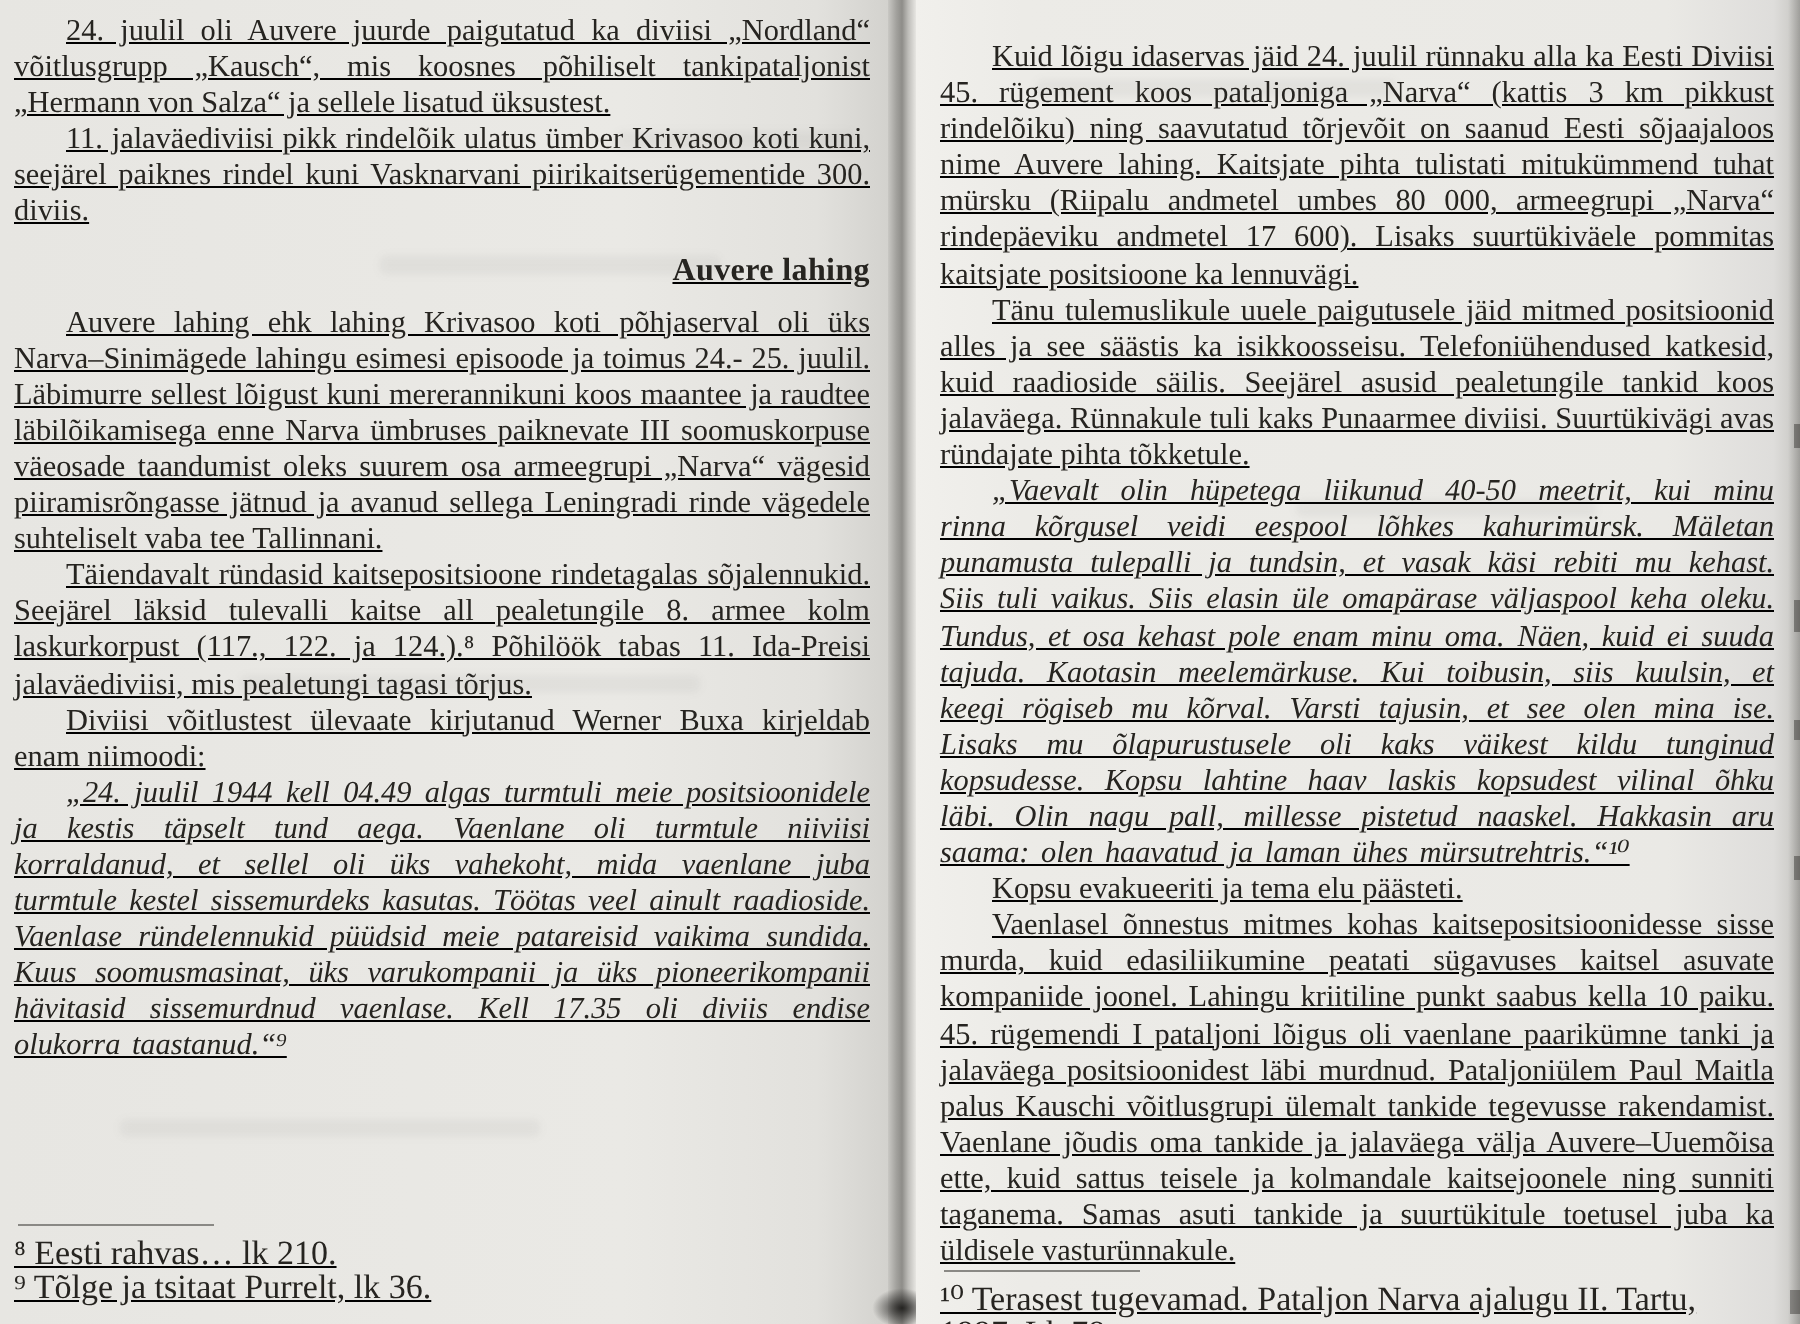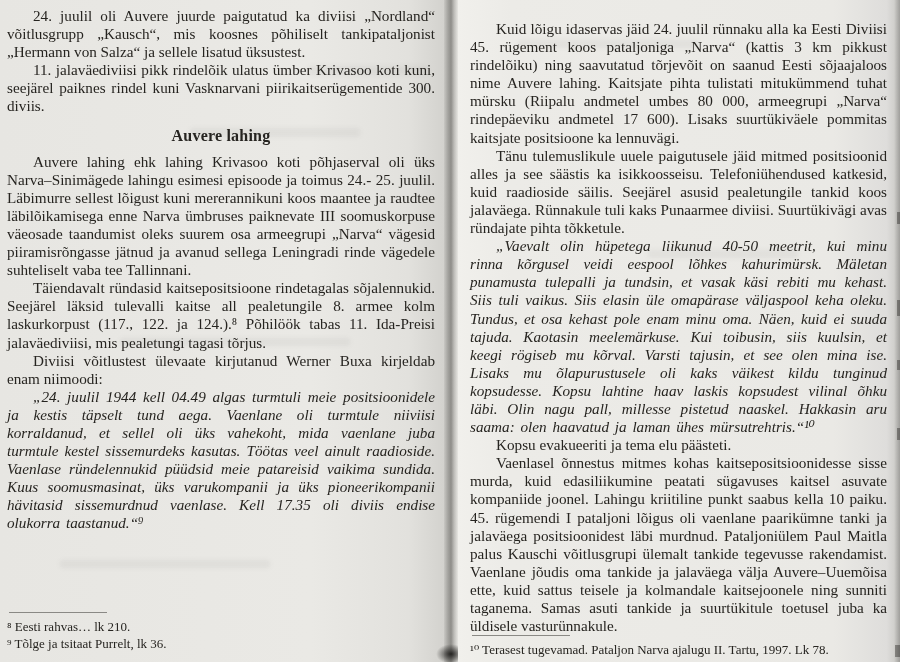--- a/index.html
+++ b/index.html
@@ -3,21 +3,21 @@
 <meta charset="utf-8">
 <style>
   html, body {
     margin: 0; padding: 0;
     width: 900px; height: 662px;
     overflow: hidden;
     background: #e9e8e4;
   }
   .spread {
     display: flex;
-    width: 900px; height: 662px;
+    width: 900px; height: 662px; text-decoration: underline;
   }
   .page {
     box-sizing: border-box;
     height: 662px;
     overflow: hidden;
     position: relative;
     display: flex;
     flex-direction: column;
     color: #262420;
     font-family: "Liberation Serif", "DejaVu Serif", serif;
@@ -57,38 +57,38 @@
     text-align: justify;
     font-size: 15.2px;
     line-height: 18.1px;
   }
   .quote {
     font-style: italic;
     word-spacing: 2px;
   }
   .heading {
     margin: 11px 0 8px 0;
-    text-align: center;
+    text-align: right;
     font-size: 16px;
     font-weight: bold;
     letter-spacing: 0.2px;
   }
   .footnotes {
     margin-top: auto;
     padding-bottom: 4px;
   }
   .fnrule {
     width: 98px;
     height: 0;
     border-top: 1.2px solid #8a8985;
     margin: 0 0 5px 2px;
   }
   .fn {
     margin: 0;
-    font-size: 13px;
+    font-size: 17px;
     line-height: 17px;
     text-align: left;
   }
   
   .ghost {
     position: absolute;
     background: rgba(70, 68, 60, 0.06);
     filter: blur(2px);
     border-radius: 3px;
     pointer-events: none;

